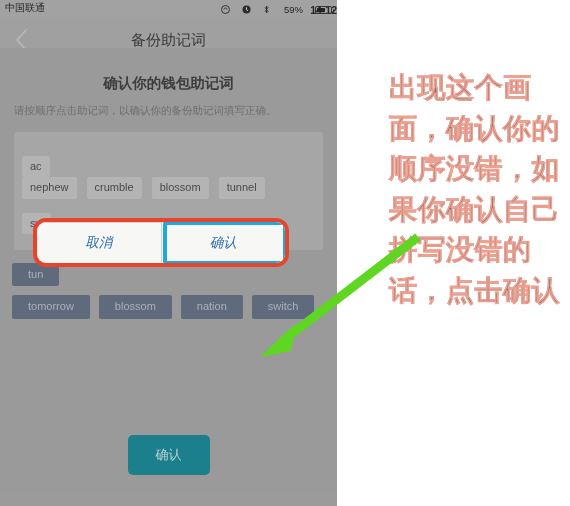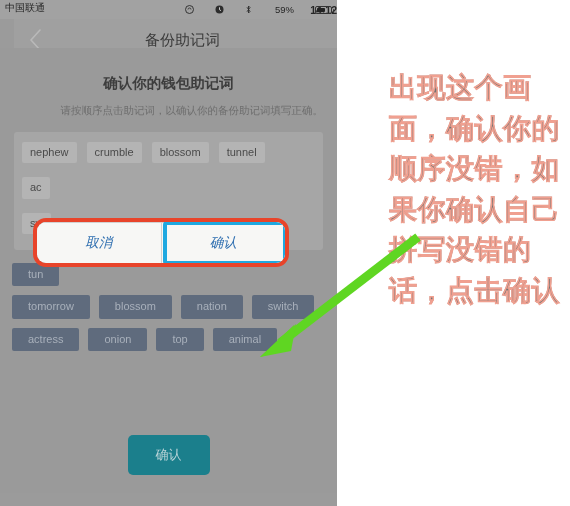--- a/index.html
+++ b/index.html
@@ -31,36 +31,36 @@
   .dots{display:flex;align-items:center;gap:2px;}
   .dot{width:5px;height:5px;border-radius:50%;background:#2d2d2d;display:block;}
   .dot.hollow{background:transparent;border:1px solid #2d2d2d;width:3px;height:3px;}
   .carrier{font-size:10px;letter-spacing:0px;color:#262626;}
   .wifi{display:inline-block;width:11px;height:9px;position:relative;}
   .wifi svg{display:block;}
   .sb-center{
     position:absolute;left:0;right:0;text-align:right;
     font-size:10.5px;font-weight:bold;color:#262626;
   }
-  .sb-right{margin-left:auto;display:flex;align-items:center;gap:21px;position:relative;z-index:2;}
+  .sb-right{margin-left:auto;display:flex;align-items:center;gap:12px;position:relative;z-index:2;}
   .ic{width:9px;height:9px;display:inline-block;}
   .batt{
     width:17px;height:8px;border:1px solid #333;border-radius:2px;
     position:relative;box-sizing:border-box;padding:1px;
   }
   .batt::after{
     content:"";position:absolute;right:-3px;top:2px;width:1.5px;height:4px;
     background:#333;border-radius:0 1px 1px 0;
   }
   .batt i{display:block;height:100%;width:60%;background:#222;border-radius:1px;}
   .pct{font-size:9.5px;color:#262626;}
 
   
   #navbar{
-    position:absolute;left:14px;top:19px;width:337px;height:42px;
+    position:absolute;left:0;top:19px;width:337px;height:42px;
     background:#a0a0a0;
     display:flex;align-items:center;
   }
   #backbtn{
     width:42px;height:42px;display:flex;align-items:center;justify-content:center;
     cursor:pointer;
   }
   #backbtn svg{display:block;}
   #navtitle{
     position:absolute;left:0;right:0;text-align:center;
@@ -72,21 +72,20 @@
     position:absolute;left:0;top:48px;width:337px;height:445px;
     background:#9a9a9a;
   }
   #heading{
     text-align:center;font-size:14.5px;font-weight:bold;color:#3d3d3d;
     margin:26px 0 0 0;
   }
   #subtext{
     font-size:10.5px;color:#6e6e6e;line-height:1.55;
     margin:9px 14px 0 14px;
-    text-align:right;
   }
 
   
   #answerbox{
     margin:14px 14px 0 14px;
     background:#a6a6a6;
     border-radius:3px;
     min-height:118px;
     padding:10px 8px;
     box-sizing:border-box;
@@ -227,49 +226,43 @@
     </div>
     <div id="navtitle">备份助记词</div>
   </div>
 
   <div id="screenbody">
 
     <div id="heading">确认你的钱包助记词</div>
     <div id="subtext">请按顺序点击助记词，以确认你的备份助记词填写正确。</div>
 
     <div id="answerbox">
+      <div class="chiprow" style="margin-top:14px">
+        <span class="chip">ac</span>
+      </div>
       <div class="chiprow">
         <span class="chip">nephew</span>
         <span class="chip">crumble</span>
         <span class="chip">blossom</span>
         <span class="chip">tunnel</span>
       </div>
       <div class="chiprow" style="margin-top:14px">
-        <span class="chip">ac</span>
-      </div>
-      <div class="chiprow" style="margin-top:14px">
         <span class="chip">sw</span>
       </div>
     </div>
 
     <div id="pool">
       <div class="poolrow">
         <span class="chip-sel">tun</span>
       </div>
       <div class="poolrow">
         <span class="chip-sel">tomorrow</span>
         <span class="chip-sel">blossom</span>
         <span class="chip-sel">nation</span>
         <span class="chip-sel">switch</span>
-      </div>
-      <div class="poolrow">
-        <span class="chip-sel">actress</span>
-        <span class="chip-sel">onion</span>
-        <span class="chip-sel">top</span>
-        <span class="chip-sel">animal</span>
       </div>
     </div>
 
     <div id="bottomconfirm">
       <button class="btn">确认</button>
     </div>
   </div>
 
   <div id="dialogwrap">
     <div id="dialog">

